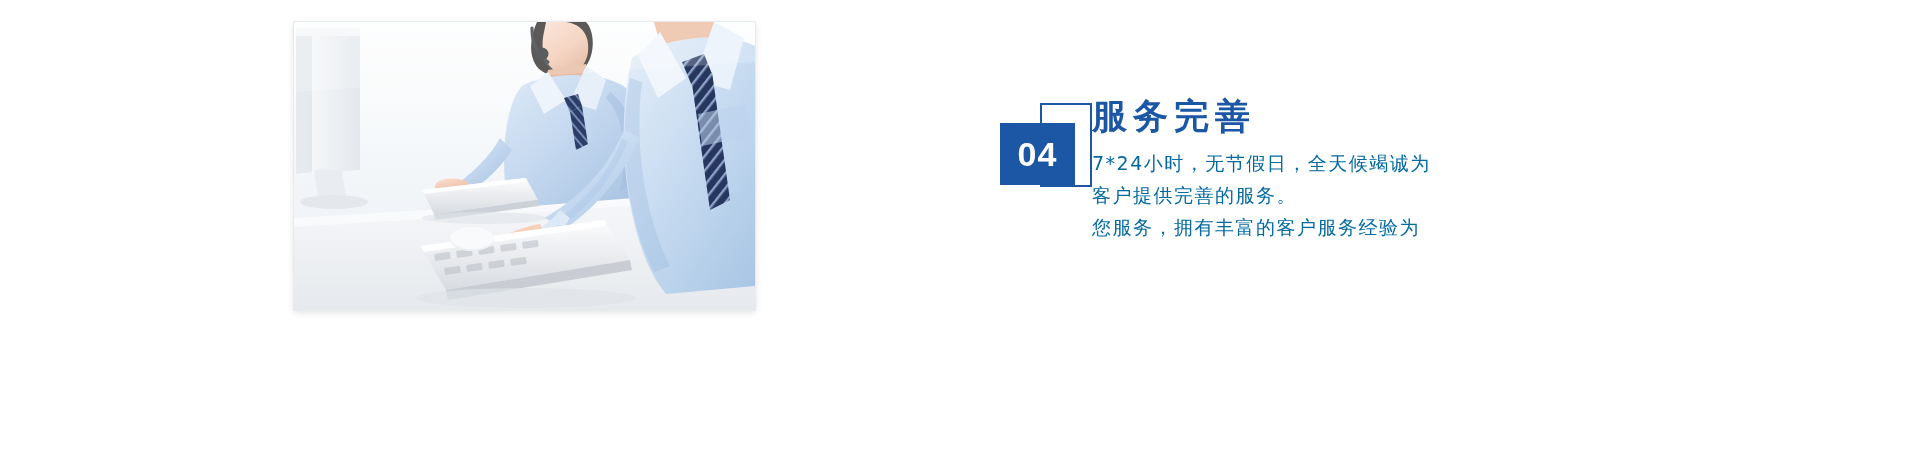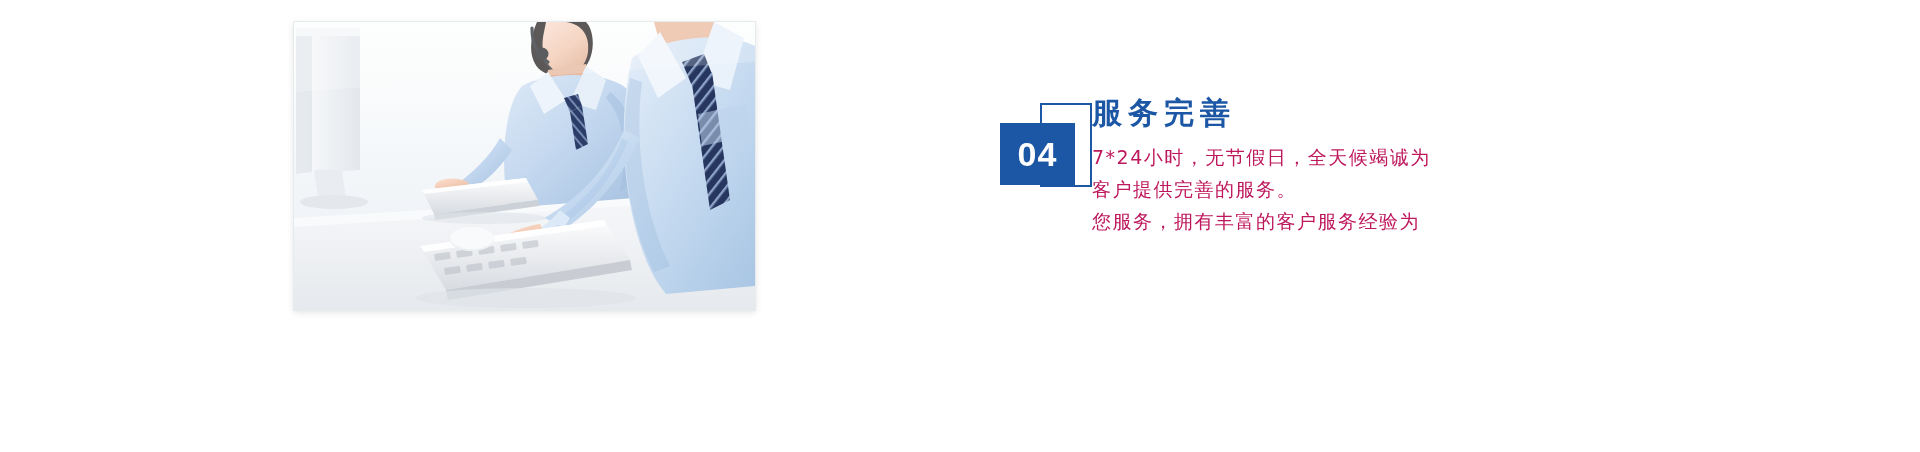--- a/index.html
+++ b/index.html
@@ -89,30 +89,30 @@
   }
 
   .text-col {
     position: absolute;
     left: 92px;
     top: 0px;
     width: 420px;
   }
   .title {
     color: #1c57a5;
-    font-size: 30px;
+    font-size: 35px;
     font-weight: 700;
     letter-spacing: 6px;
     line-height: 1.2;
     margin: 0 0 10px 0;
     white-space: nowrap;
     font-family: "DejaVu Sans", "Liberation Sans", sans-serif;
   }
   .desc {
-    color: #be185d;
+    color: #0369a1;
     font-size: 19px;
     font-weight: 400;
     letter-spacing: 1.5px;
     line-height: 32px;
     margin: 0;
     font-family: "DejaVu Sans", "Liberation Sans", sans-serif;
   }
   .desc-line { display: block; white-space: nowrap; }
 </style>
 </head>

